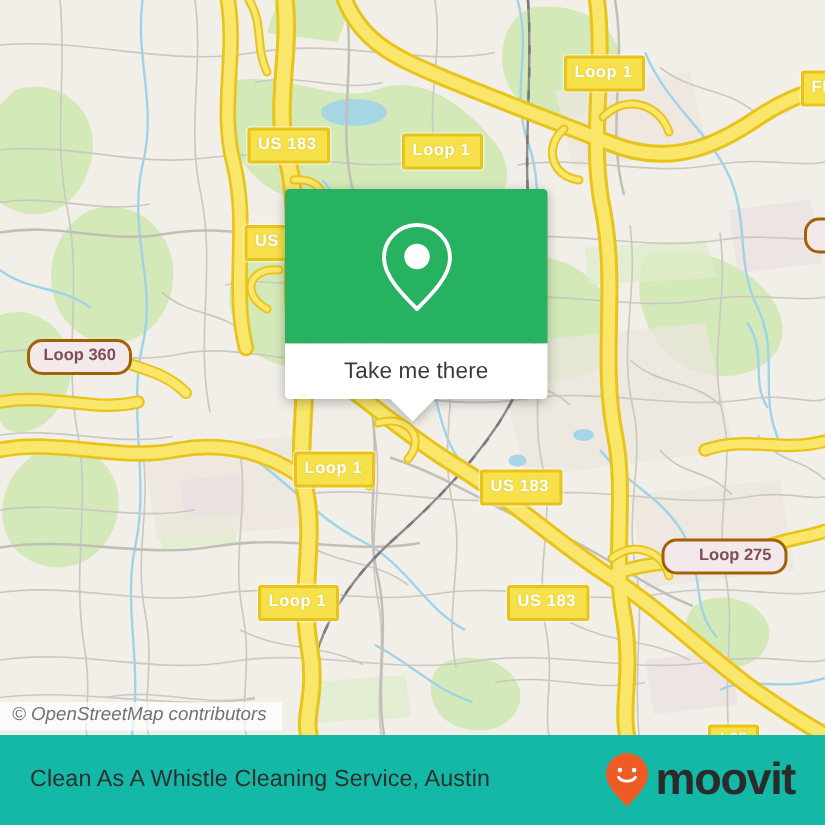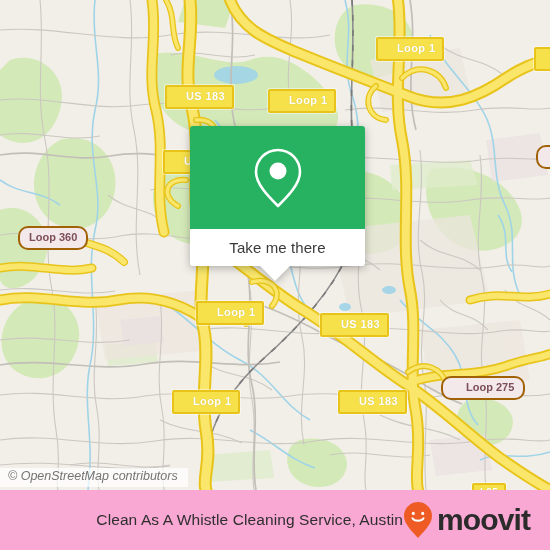--- a/index.html
+++ b/index.html
@@ -28,21 +28,21 @@
   
   .shield {
     position: absolute;
     background: #f7e14a;
     border: 2px solid #e8c41a;
     color: #ffffff;
     font-size: 11px;
     font-weight: bold;
     letter-spacing: .4px;
     line-height: 1;
-    padding: 4px 7px 5px 19px;
+    padding: 4px 7px 5px 5px;
     border-radius: 2px;
     white-space: nowrap;
     text-shadow: 0 0 1px rgba(120,100,0,.35);
     box-shadow: 0 0 0 1px rgba(255,255,255,.45);
   }
   .shield.sm { font-size: 10px; padding: 3px 6px 4px 6px; }
 
   .pill {
     position: absolute;
     background: #f3e8ea;
@@ -98,24 +98,24 @@
     padding: 1px 10px 4px 8px;
     white-space: nowrap;
     font-style: italic;
   }
 
   
   #footer {
     position: absolute;
     left: 0; top: 490px;
     width: 550px; height: 60px;
-    background: #f9a8d4;
+    background: #14b8a6;
     display: flex;
     align-items: center;
-    justify-content: flex-end;
+    justify-content: space-between;
     padding: 0 20px 0 20px;
   }
   #footer-title {
     font-size: 15.5px;
     color: #2e2e2e;
     letter-spacing: .1px;
     white-space: nowrap;
   }
   #brand { display: flex; align-items: center; gap: 4px; }
   #brand-name {
@@ -318,21 +318,21 @@
       </g>
     </svg>
 
     <div class="shield" style="left:376px; top:37px;">Loop 1</div>
     <div class="shield" style="left:165px; top:85px;">US 183</div>
     <div class="shield" style="left:268px; top:89px;">Loop 1</div>
     <div class="shield" style="left:163px; top:150px;">US 183</div>
     <div class="pill" style="left:18px; top:226px;">Loop 360</div>
     <div class="shield" style="left:196px; top:301px;">Loop 1</div>
     <div class="shield" style="left:320px; top:313px;">US 183</div>
-    <div class="pill" style="left:441px; top:376px;padding-left:23px;">Loop 275</div>
+    <div class="pill" style="left:441px; top:359px;padding-left:23px;">Loop 275</div>
     <div class="shield" style="left:172px; top:390px;">Loop 1</div>
     <div class="shield" style="left:338px; top:390px;">US 183</div>
     <div class="shield sm" style="left:472px; top:459px;margin-top:24px;">I 35</div>
     <div class="shield" style="left:534px; top:47px;">FM</div>
     <div class="pill" style="left:536px; top:145px; width:26px; overflow:hidden;">&nbsp;</div>
 
     <div id="callout">
       <div id="callout-image">
         <svg width="52" height="64" viewBox="0 0 52 64">
           <path d="M26 4 C13.8 4 4 13.8 4 26 C4 38 16 50 26 60

